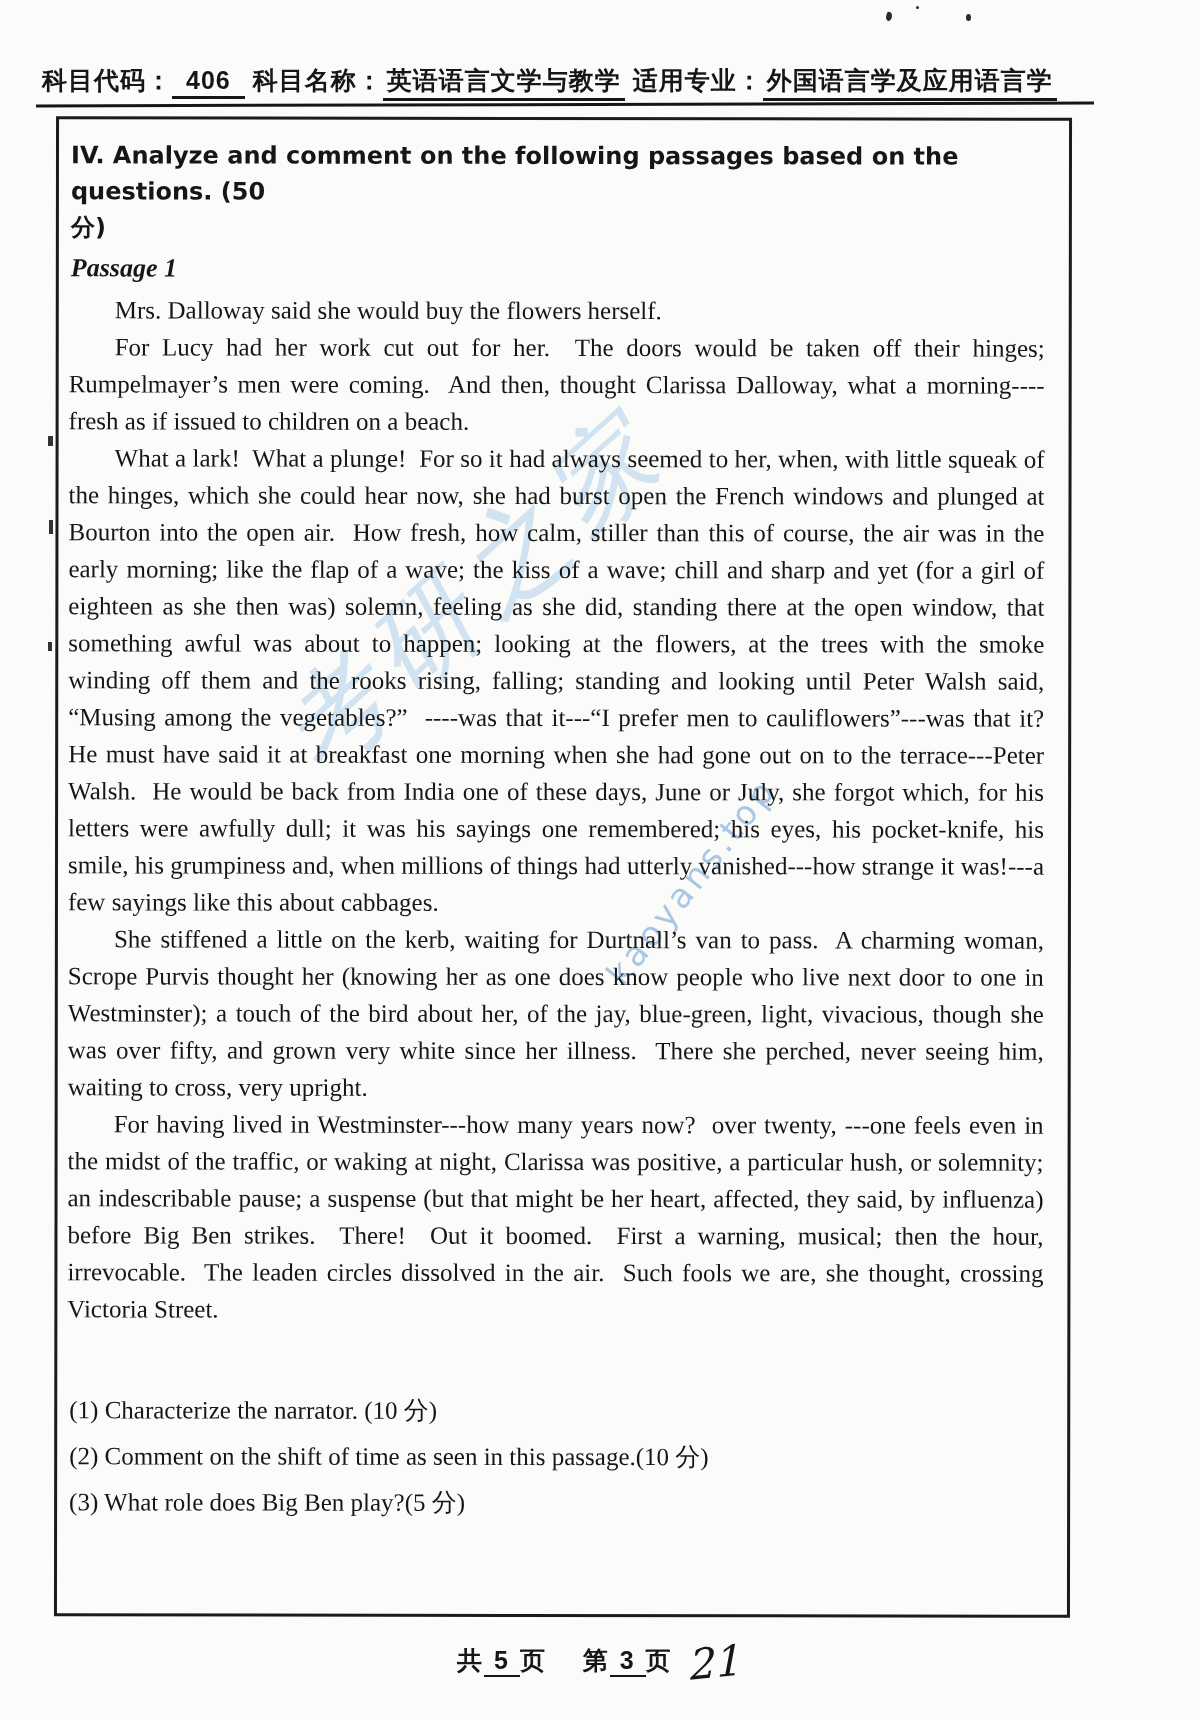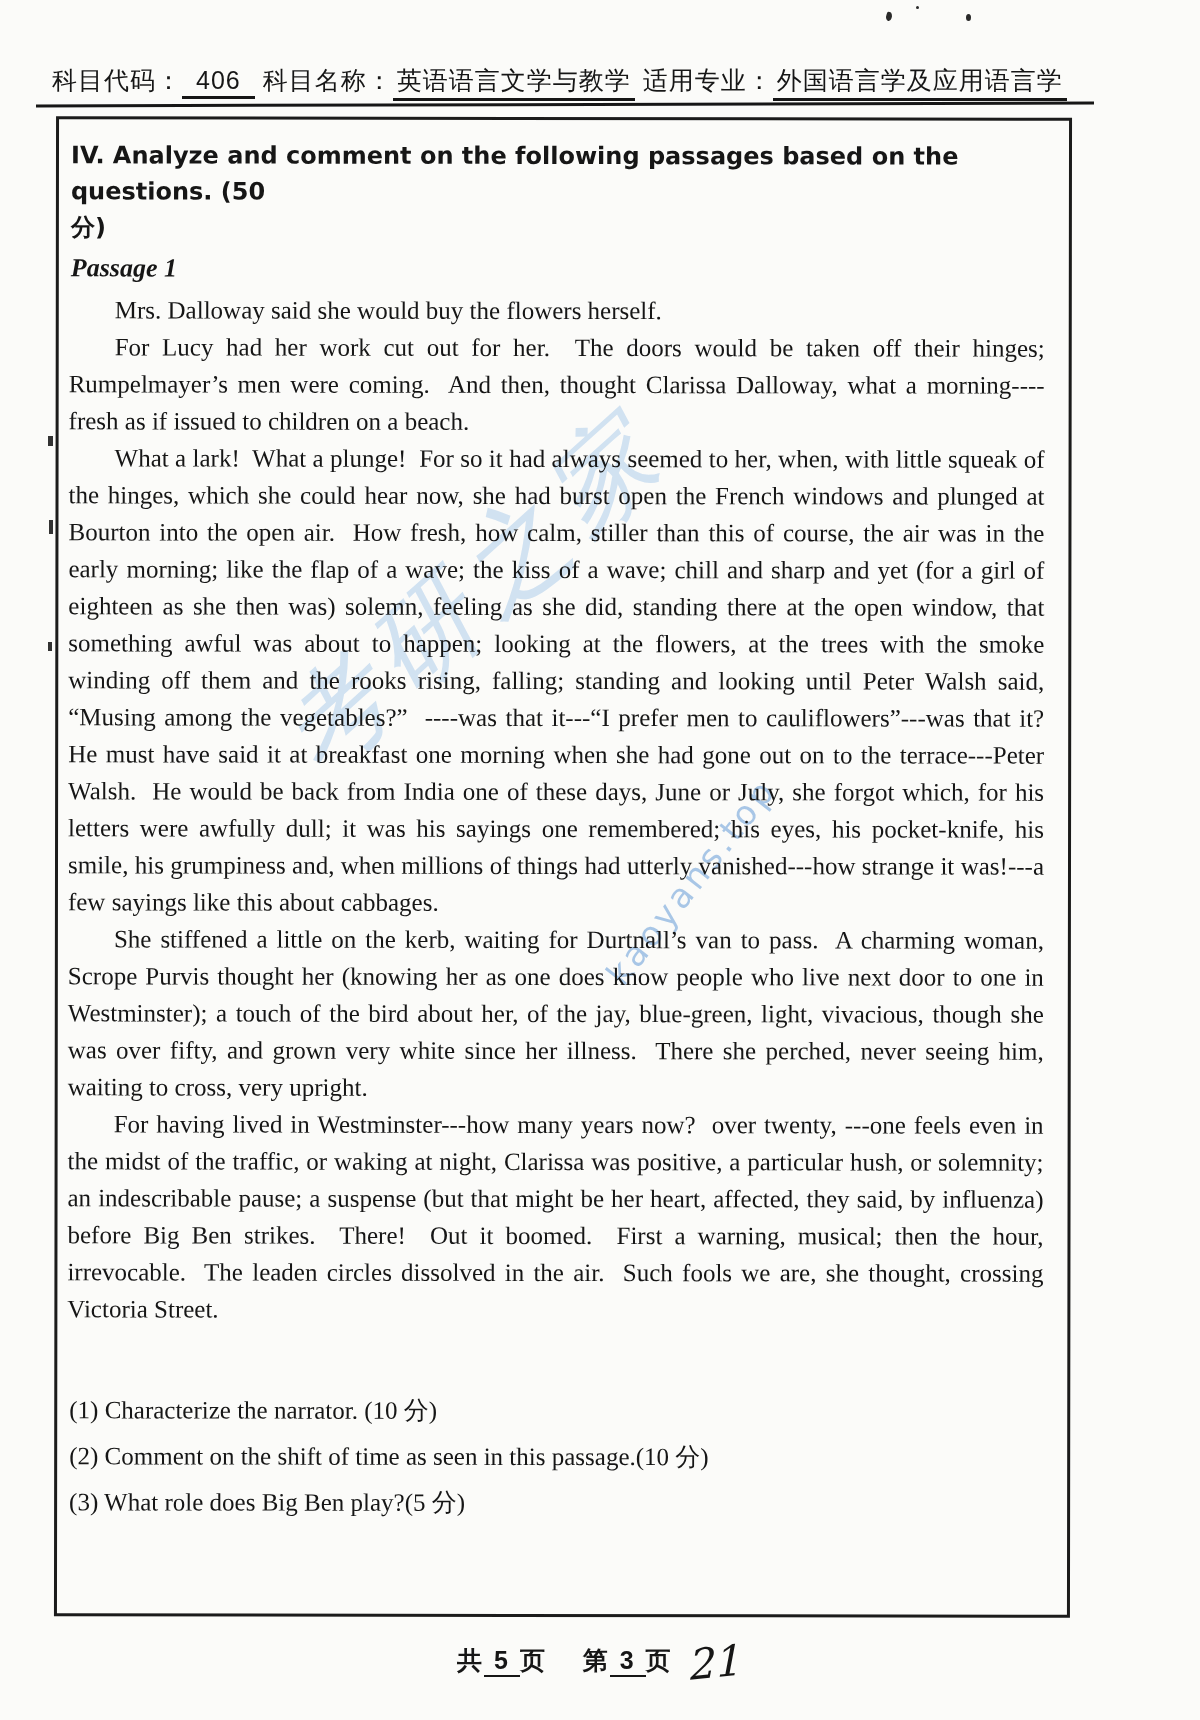--- a/index.html
+++ b/index.html
@@ -8,23 +8,22 @@
     width:1200px;height:1720px;
     background:#fbfbf9;
     overflow:hidden;
     color:#161616;
     font-family:"Liberation Serif", serif;
   }
   
   .header{
     position:absolute;left:42px;top:64px;width:1056px;
     font-family:"Liberation Sans", sans-serif;
-    font-weight:400;font-size:25px;letter-spacing:1px;
+    font-weight:700;font-size:25px;letter-spacing:1px;
     white-space:nowrap;
-    margin-left:10px;
   }
   .header .blank{
     display:inline-block;
     border-bottom:3px solid #161616;
     padding:0 14px 1px 14px;
     text-align:center;
   }
   .header .blank.tight{padding:0 4px 1px 4px;}
   .header-rule{
     position:absolute;left:36px;top:103px;width:1058px;height:3px;

